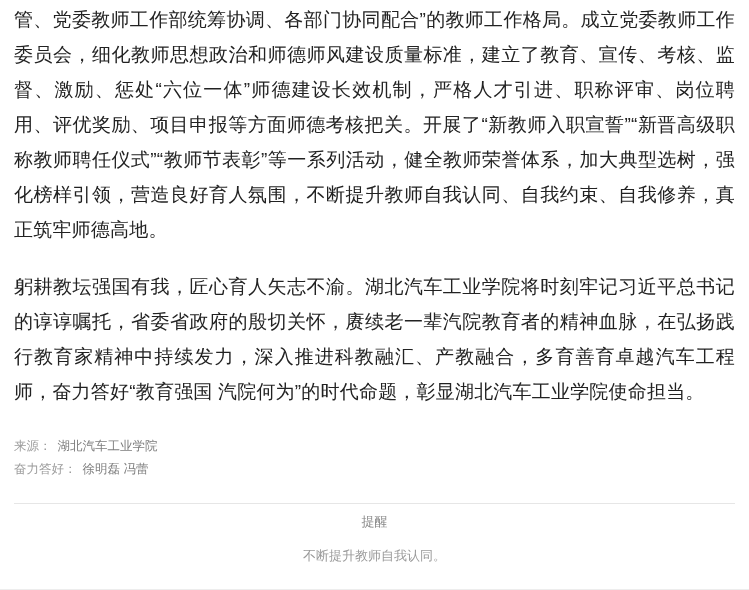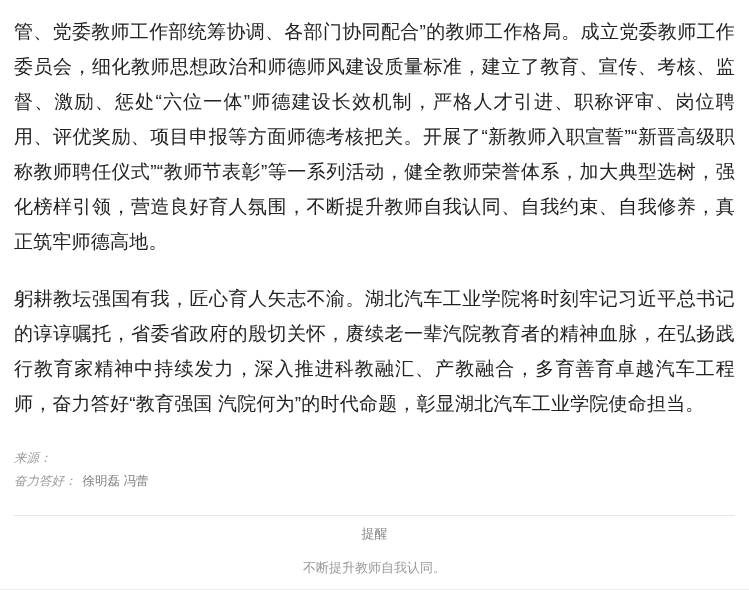--- a/index.html
+++ b/index.html
@@ -21,41 +21,40 @@
     box-sizing: border-box;
     padding: 0 14px;
   }
   .article-body {
     padding-top: 2px;
   }
   .para {
     font-size: 19px;
     line-height: 35px;
     color: #222222;
-    margin: 12px 0 22px 0;
+    margin: 0 0 22px 0;
     text-align: justify;
     letter-spacing: 0.2px;
   }
   .para:last-of-type {
     margin-bottom: 0;
   }
   .meta {
     margin-top: 26px;
     color: #8a8a8a;
     font-size: 12.5px;
     line-height: 23px;
   }
   .meta-row {
     display: flex;
     align-items: baseline;
   }
   .meta-label {
     color: #9b9b9b;
     white-space: nowrap;
-    font-style: italic;
   }
   .meta-value {
     color: #7d7d7d;
     margin-left: 6px;
   }
   .notice {
     margin-top: 22px;
     border-top: 1px solid #e6e6e6;
     padding-top: 8px;
     text-align: center;
@@ -86,20 +85,21 @@
 <div class="page">
 
   <div class="article-body">
     <p class="para">管、党委教师工作部统筹协调、各部门协同配合”的教师工作格局。成立党委教师工作委员会，细化教师思想政治和师德师风建设质量标准，建立了教育、宣传、考核、监督、激励、惩处“六位一体”师德建设长效机制，严格人才引进、职称评审、岗位聘用、评优奖励、项目申报等方面师德考核把关。开展了“新教师入职宣誓”“新晋高级职称教师聘任仪式”“教师节表彰”等一系列活动，健全教师荣誉体系，加大典型选树，强化榜样引领，营造良好育人氛围，不断提升教师自我认同、自我约束、自我修养，真正筑牢师德高地。</p>
     <p class="para">躬耕教坛强国有我，匠心育人矢志不渝。湖北汽车工业学院将时刻牢记习近平总书记的谆谆嘱托，省委省政府的殷切关怀，赓续老一辈汽院教育者的精神血脉，在弘扬践行教育家精神中持续发力，深入推进科教融汇、产教融合，多育善育卓越汽车工程师，奋力答好“教育强国 汽院何为”的时代命题，彰显湖北汽车工业学院使命担当。</p>
   </div>
 
   <div class="meta">
     <div class="meta-row">
       <span class="meta-label">来源：</span>
+      <span class="meta-value">湖北汽车工业学院</span>
     </div>
     <div class="meta-row">
       <span class="meta-label">奋力答好：</span>
       <span class="meta-value">徐明磊 冯蕾</span>
     </div>
   </div>
 
   <div class="notice">
     <div class="notice-title">提醒</div>
     <div class="notice-text">不断提升教师自我认同。</div>

